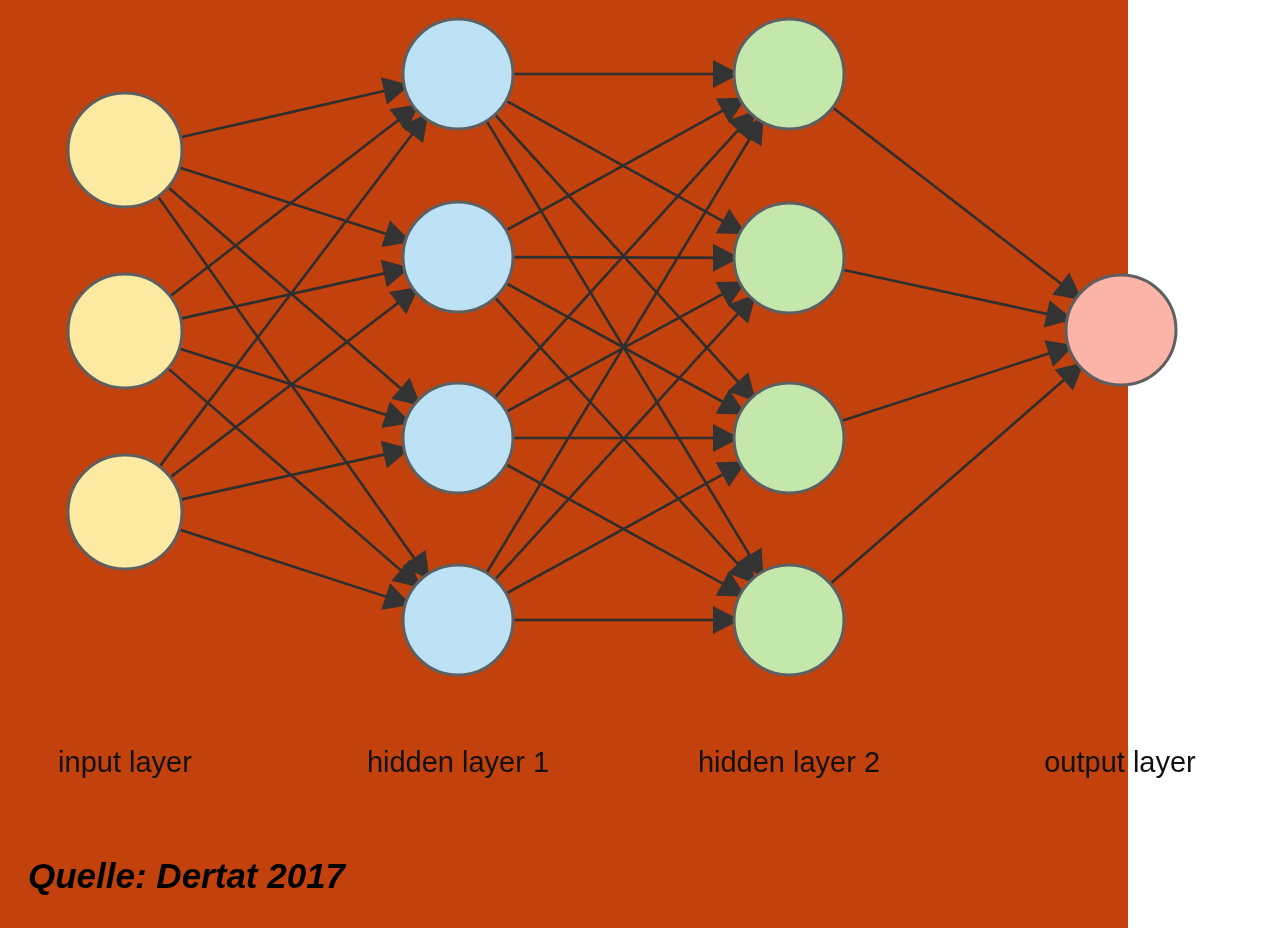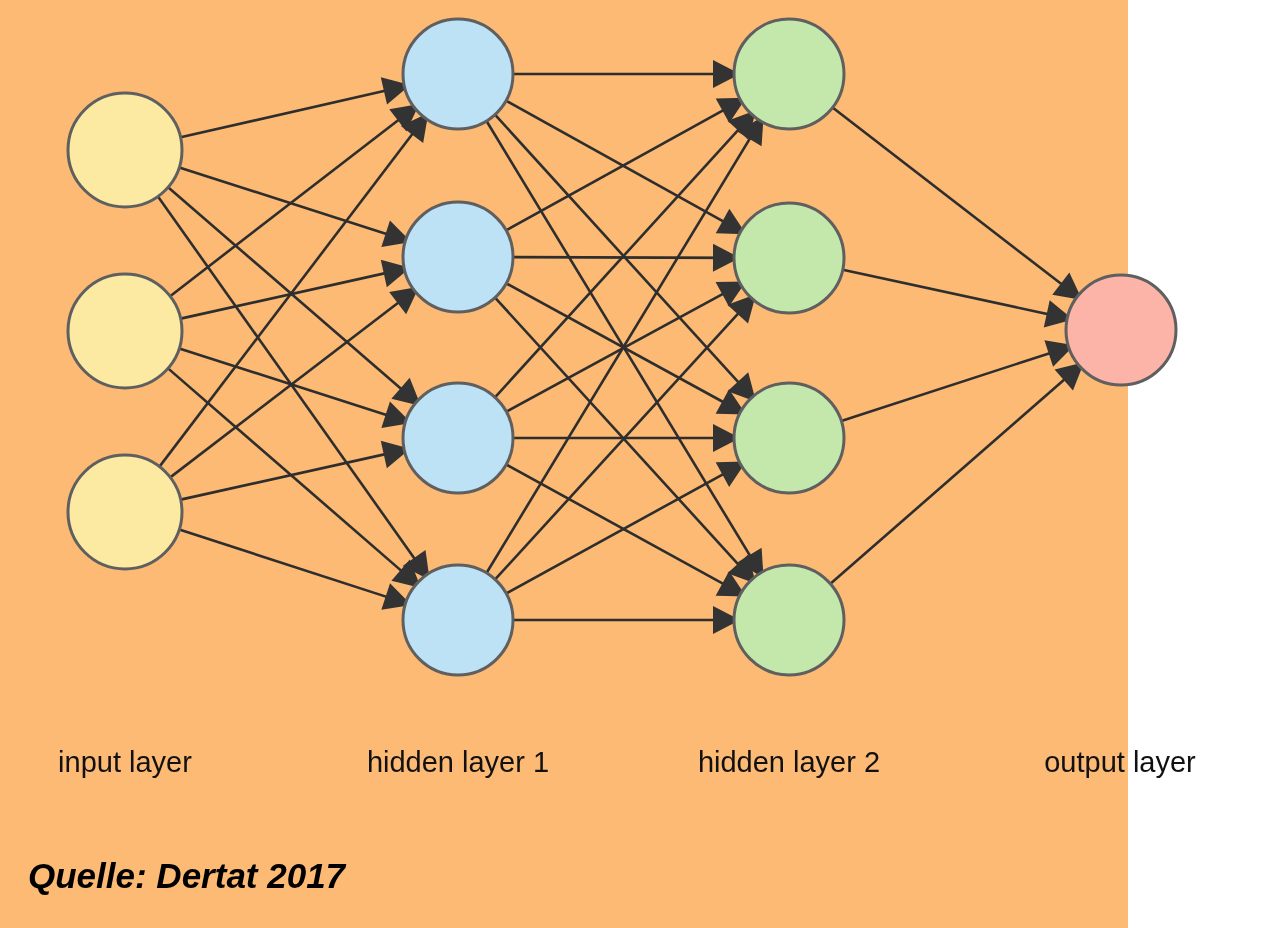--- a/index.html
+++ b/index.html
@@ -10,21 +10,21 @@
   body {
     width: 1272px;
     height: 928px;
     font-family: "Liberation Sans", sans-serif;
     overflow: hidden;
   }
   #stage {
     position: relative;
     width: 1128px;
     height: 928px;
-    background: #fdba74;
+    background: #c2410c;
     text-align: right;
   }
   #net {
     position: absolute;
     left: 0;
     top: 0;
     width: 1272px;
     height: 928px;
     display: block;
   }

